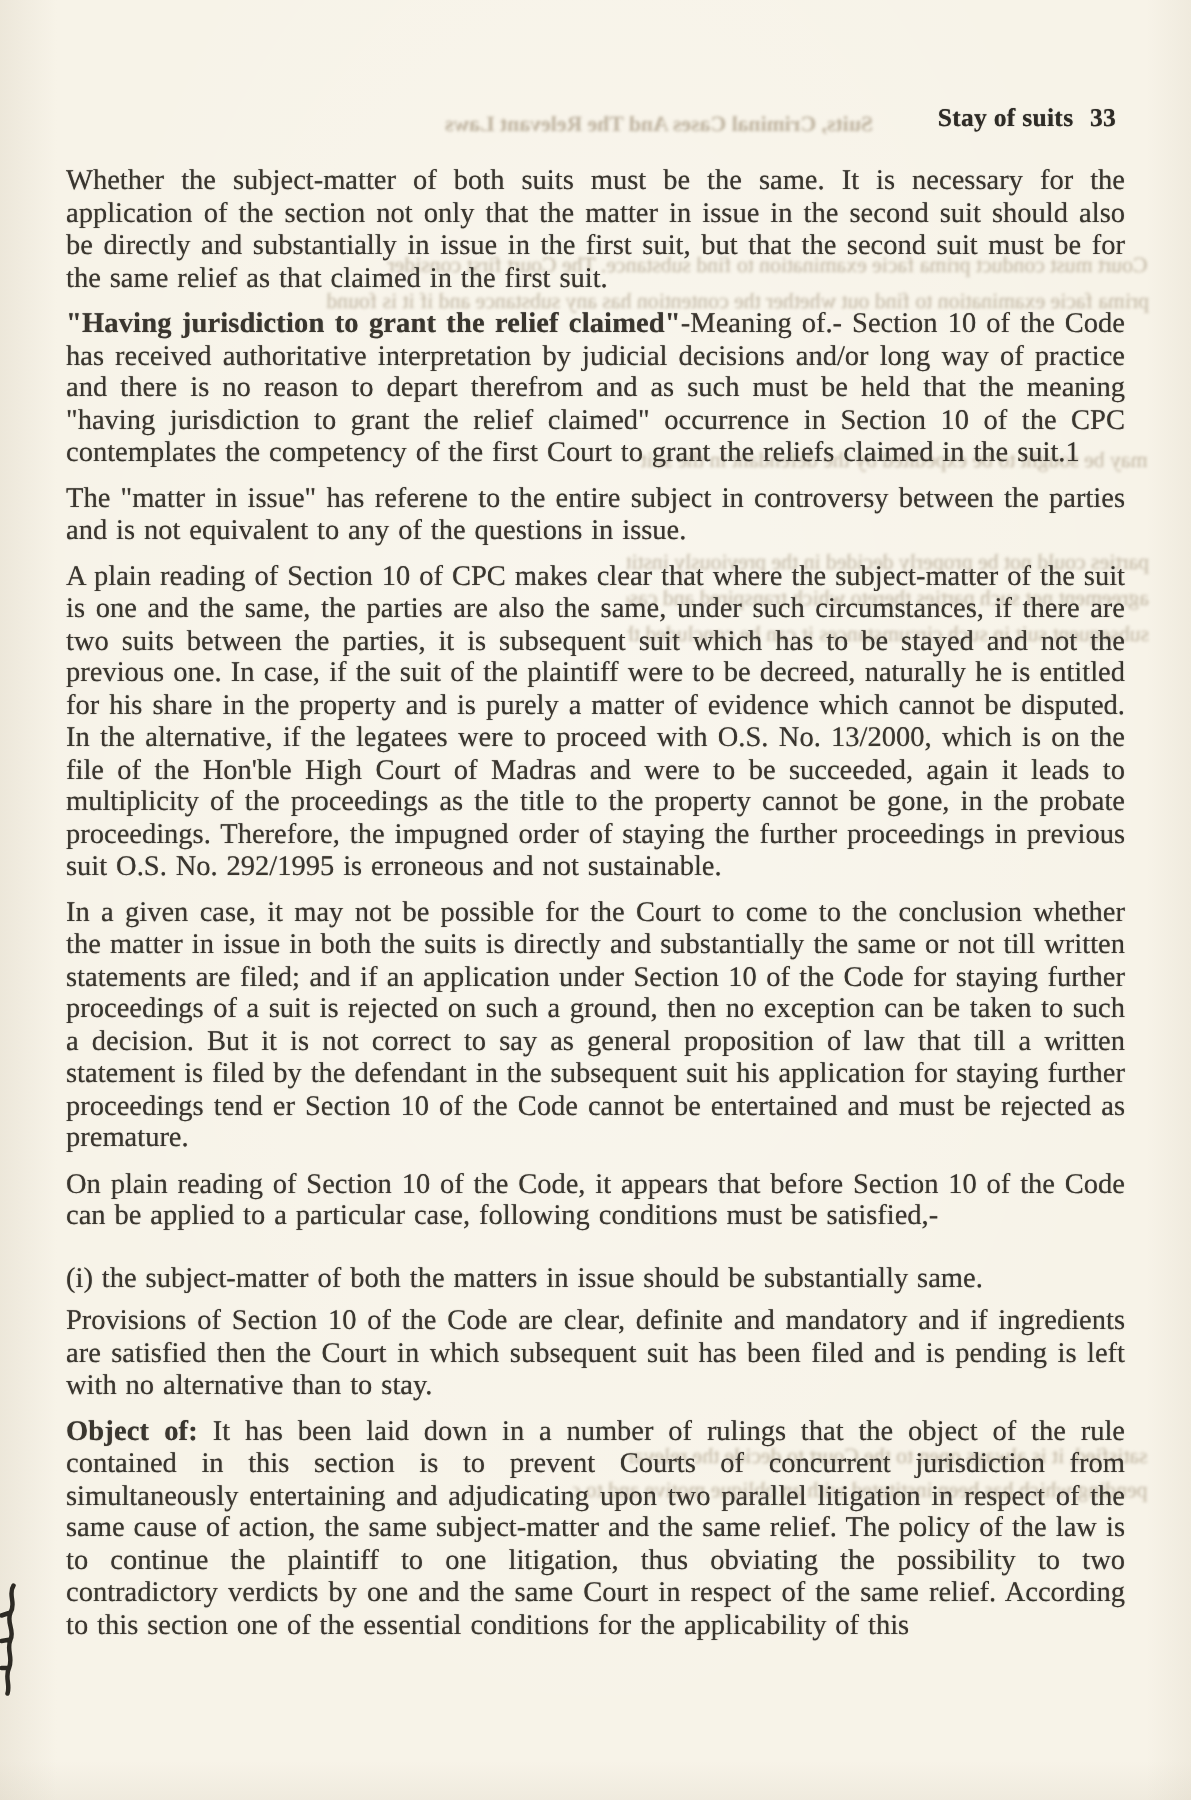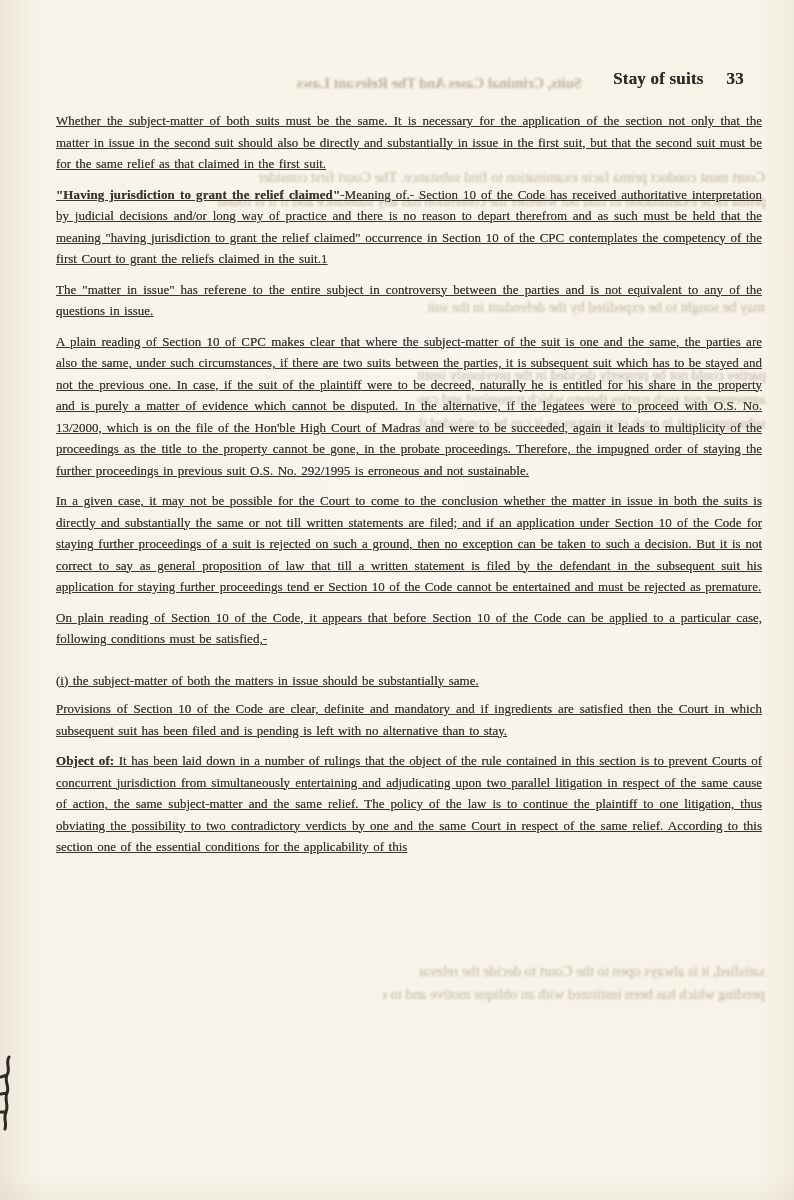--- a/index.html
+++ b/index.html
@@ -15,28 +15,27 @@
     font-family:"Liberation Serif", serif;
     color:#3a362f;
   }
   
   .runhead{
     position:absolute;top:69px;right:50px;
     font-size:17px;font-weight:bold;color:#2e2b26;
     text-shadow:0 0 .6px rgba(46,43,38,.75);
     letter-spacing:.2px;
   }
-  .runhead .pgnum{margin-left:23px;}
+  .runhead .pgnum{margin-left:11px;}
   
   .content{
-    position:absolute;left:56px;top:110px;width:706px;
-    font-size:13px;line-height:21.5px;text-align:justify;
+    position:absolute;left:44px;top:110px;width:706px;
+    font-size:19px;line-height:21.5px;text-align:justify;
     text-shadow:0 0 .6px rgba(58,54,47,.72);
     word-spacing:1.2px;
-    text-decoration:underline;
   }
   .content p{margin:0 0 9px 0;}
   .content p b{font-weight:bold;letter-spacing:.1px;}
   .content p.cond{margin-bottom:7px;margin-top:20px;}
   
   .ghost{
     position:absolute;
     font-size:14.5px;line-height:18px;
     color:rgba(148,132,104,.55);
     filter:blur(1.1px);

